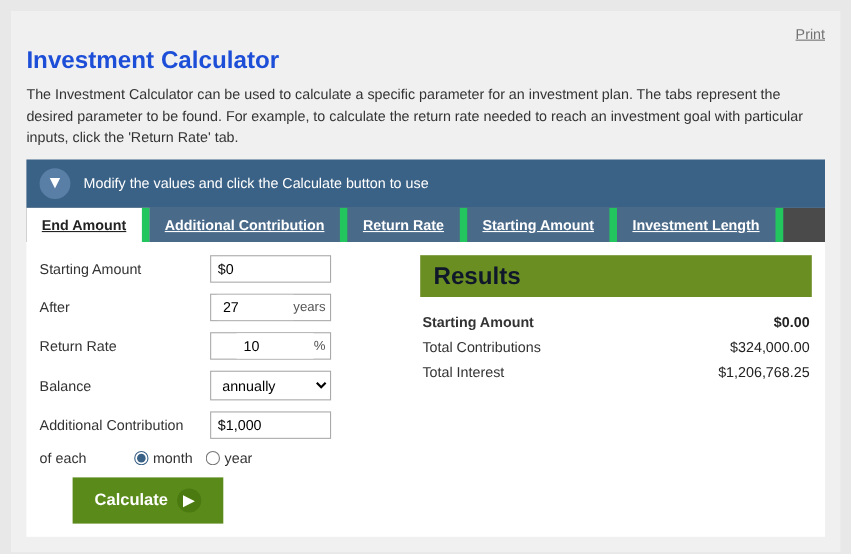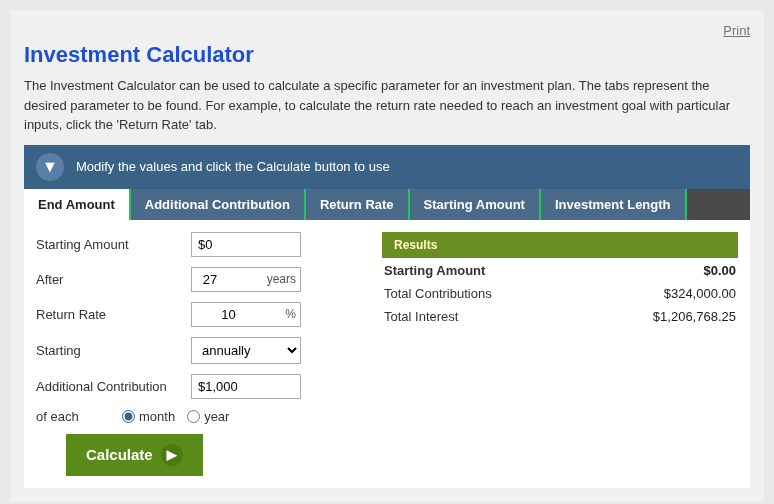--- a/index.html
+++ b/index.html
@@ -60,22 +60,23 @@
     .tabs {
       display: flex;
       background: #4a4a4a;
     }
     .tab {
       padding: 8px 14px;
       cursor: pointer;
       font-size: 13px;
       font-weight: bold;
       color: white;
-      border-right: 2px solid #22c55e;
+      border-right: 7px solid #22c55e;
       white-space: nowrap;
+      text-decoration: underline;
     }
     .tab.active {
       background: white;
       color: #222;
     }
     .tab:not(.active) {
       background: #4a6a8a;
     }
     .main-content {
       background: white;
@@ -127,24 +128,25 @@
     }
     .form-select {
       border: 1px solid #aaa;
       padding: 4px 6px;
       font-size: 13px;
       width: 110px;
       background: white;
     }
     .results-box {
       background: #6b8e23;
-      color: #fef9c3;
+      color: #0f172a;
       padding: 6px 12px;
-      font-size: 12px;
-      font-weight: bold;
+      font-size: 22px;
+      font-weight: bold;
+      margin-bottom: 10px;
     }
     .results-table {
       width: 100%;
       font-size: 13px;
     }
     .results-table tr td:first-child {
       color: #333;
       padding: 3px 0;
     }
     .results-table tr td:last-child {
@@ -246,21 +248,21 @@
 
       <div class="form-row">
         <span class="form-label">Return Rate</span>
         <div class="input-with-unit">
           <input type="text" value="10" style="">
           <span class="input-unit">%</span>
         </div>
       </div>
 
       <div class="form-row">
-        <span class="form-label">Starting</span>
+        <span class="form-label">Balance</span>
         <select class="form-select">
           <option>annually</option>
           <option>semi-annually</option>
           <option>quarterly</option>
           <option>monthly</option>
           <option>daily</option>
         </select>
       </div>
 
       <div class="form-row">

